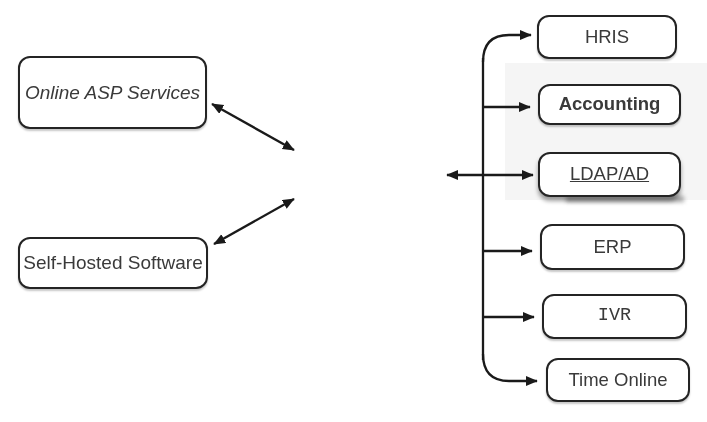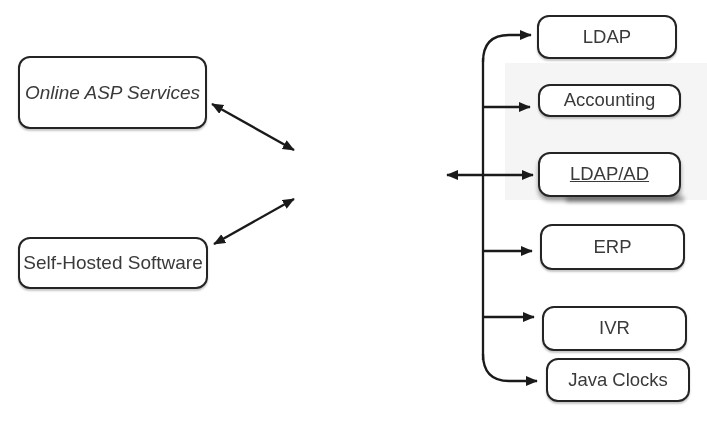--- a/index.html
+++ b/index.html
@@ -90,25 +90,25 @@
     <path class="link" d="M 484 317 L 534 317" marker-end="url(#ah)"></path>
 
     <path class="link" d="M 483 354 Q 483 381 509 381 L 537 381" marker-end="url(#ah)"></path>
   </svg>
 
   <div class="node" style="left:18px; top:56px; width:189px; height:73px;font-style:italic;">Online ASP Services</div>
 
   <div class="node" style="left:18px; top:213px; width:190px; height:52px;margin-top:24px;">Self-Hosted Software</div>
 
 
-  <div class="node node-right" style="left:537px; top:15px; width:140px; height:44px;">LDAP</div>
+  <div class="node node-right" style="left:537px; top:15px; width:140px; height:44px;">HRIS</div>
 
-  <div class="node node-right" style="left:538px; top:84px; width:143px; height:33px;">Accounting</div>
+  <div class="node node-right" style="left:538px; top:84px; width:143px; height:41px;font-weight:bold;">Accounting</div>
 
   <div class="node node-right node-ldap" style="left:538px; top:152px; width:143px; height:45px;text-decoration:underline;">LDAP/AD</div>
 
   <div class="node node-right" style="left:540px; top:224px; width:145px; height:46px;">ERP</div>
 
-  <div class="node node-right" style="left:542px; top:306px; width:145px; height:45px;">IVR</div>
+  <div class="node node-right" style="left:542px; top:294px; width:145px; height:45px;font-family:Liberation Mono, monospace;">IVR</div>
 
-  <div class="node node-right" style="left:546px; top:358px; width:144px; height:44px;">Java Clocks</div>
+  <div class="node node-right" style="left:546px; top:358px; width:144px; height:44px;">Time Online</div>
 
 </div>
 
 </body></html>

